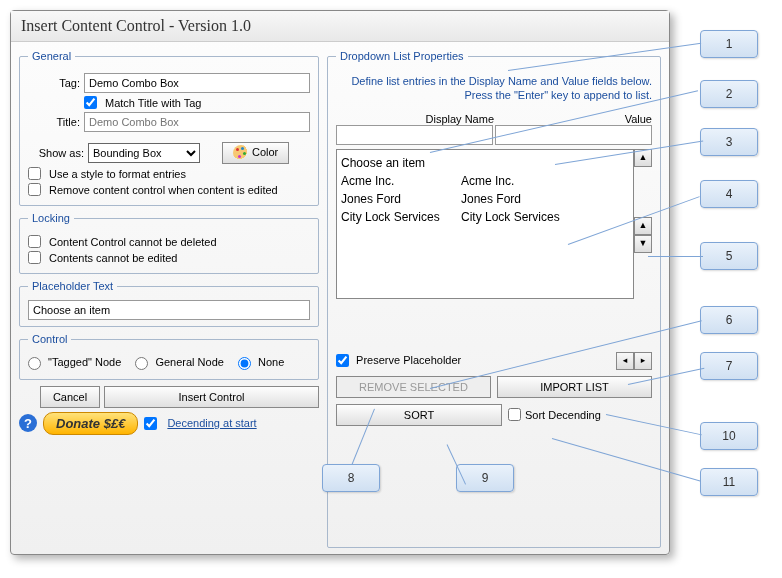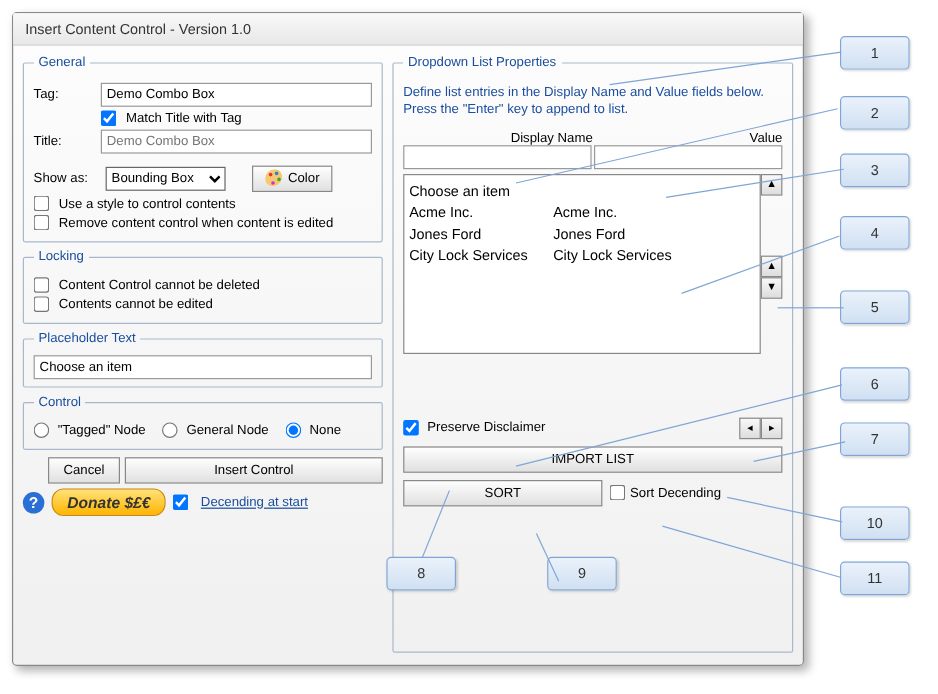--- a/index.html
+++ b/index.html
@@ -16,24 +16,25 @@
   left: 10px; top: 10px;
   width: 660px;
   height: 545px;
   background: linear-gradient(#fdfdfd, #f0f0f0);
   border: 1px solid #888;
   border-radius: 4px;
   box-shadow: 4px 4px 8px rgba(0,0,0,0.3);
 }
 .titlebar {
   padding: 6px 10px;
-  font-size: 12px;
+  font-size: 16px;
   color: #333;
   border-bottom: 1px solid #ccc;
   background: linear-gradient(#f8f8f8,#e8e8e8);
+  font-family: Liberation Serif, serif;
 }
 .content {
   display: flex;
   padding: 8px;
   gap: 8px;
 }
 .left-col { width: 300px; }
 .right-col { flex: 1; }
 fieldset {
   border: 1px solid #a8b8cc;
@@ -41,21 +42,21 @@
   padding: 8px 8px 6px 8px;
   margin-bottom: 6px;
   position: relative;
 }
 legend {
   font-size: 11px;
   color: #1a4d9e;
   padding: 0 4px;
 }
 .row { display: flex; align-items: center; margin: 3px 0; gap: 4px; }
-.lbl { width: 52px; text-align: left; }
+.lbl { width: 52px; text-align: right; }
 input[type=text] {
   border: 1px solid #999;
   padding: 2px 4px;
   font-size: 11px;
   height: 20px;
 }
 input[type=text].full { flex: 1; }
 .placeholder-gray { color: #999; }
 select {
   border: 1px solid #666;
@@ -74,21 +75,21 @@
 .btn:disabled, .btn.disabled {
   color: #999;
   background: #eee;
   cursor: default;
 }
 input[type=checkbox], input[type=radio] { margin-right: 4px; vertical-align: middle; }
 .indent { margin-left: 18px; }
 .help-text {
   color: #1a4d9e;
   font-size: 11px;
-  text-align: left;
+  text-align: right;
   margin: 4px 0 10px 0;
   line-height: 1.3;
 }
 .dd-headers { display:flex; margin-top:6px;text-align:right; }
 .dd-headers > div { flex:1; font-size:11px; }
 .dd-inputs { display:flex; gap:2px; margin-bottom:4px; }
 .dd-inputs input { flex:1; }
 .listbox-wrap { display:flex; }
 .listbox {
   border: 1px solid #888;
@@ -169,29 +170,29 @@
         <div class="row" style="margin-left:56px;">
           <input type="checkbox" checked="" style="">
           <span>Match Title with Tag</span>
         </div>
         <div class="row">
           <span class="lbl">Title:</span>
           <input type="text" class="full placeholder-gray" placeholder="Demo Combo Box" style="">
         </div>
         <div class="row" style="margin-top:10px;">
           <span class="lbl" style="width:56px;">Show as:</span>
-          <select style="width:100px;">
+          <select style="width:112px;">
             <option>Bounding Box</option>
           </select>
           <span style="width:14px;"></span>
           <button class="btn"><span class="palette-icon"></span><span>Color</span></button>
         </div>
         <div class="row">
           <input type="checkbox" style="">
-          <span>Use a style to control contents</span>
+          <span>Use a style to format entries</span>
         </div>
         <div class="row">
           <input type="checkbox" style="">
           <span>Remove content control when content is edited</span>
         </div>
       </fieldset>
 
       <fieldset>
         <legend>Locking</legend>
         <div class="row">
@@ -268,27 +269,28 @@
               <button>▲</button>
             </div>
             <div class="reorder-btns">
               <button>▲</button>
               <button>▼</button>
             </div>
           </div>
         </div>
         <div style="height:50px;"></div>
         <div class="row" style="justify-content:space-between;">
-          <label><input type="checkbox" checked="" style=""> <span>Preserve Disclaimer</span></label>
+          <label><input type="checkbox" checked="" style=""> <span>Preserve Placeholder</span></label>
           <div class="lr-btns">
             <button>◂</button>
             <button>▸</button>
           </div>
         </div>
         <div class="footer-row">
+          <button class="btn disabled" disabled="" style="flex:1;">REMOVE SELECTED</button>
           <button class="btn" style="flex:1;">IMPORT LIST</button>
         </div>
         <div class="footer-row">
           <button class="btn" style="flex:1;">SORT</button>
           <label style="flex:1;display:flex;align-items:center;">
               <input type="checkbox" style=""> 
               <span>Sort Decending</span>
             </label>
         </div>
       </fieldset>

